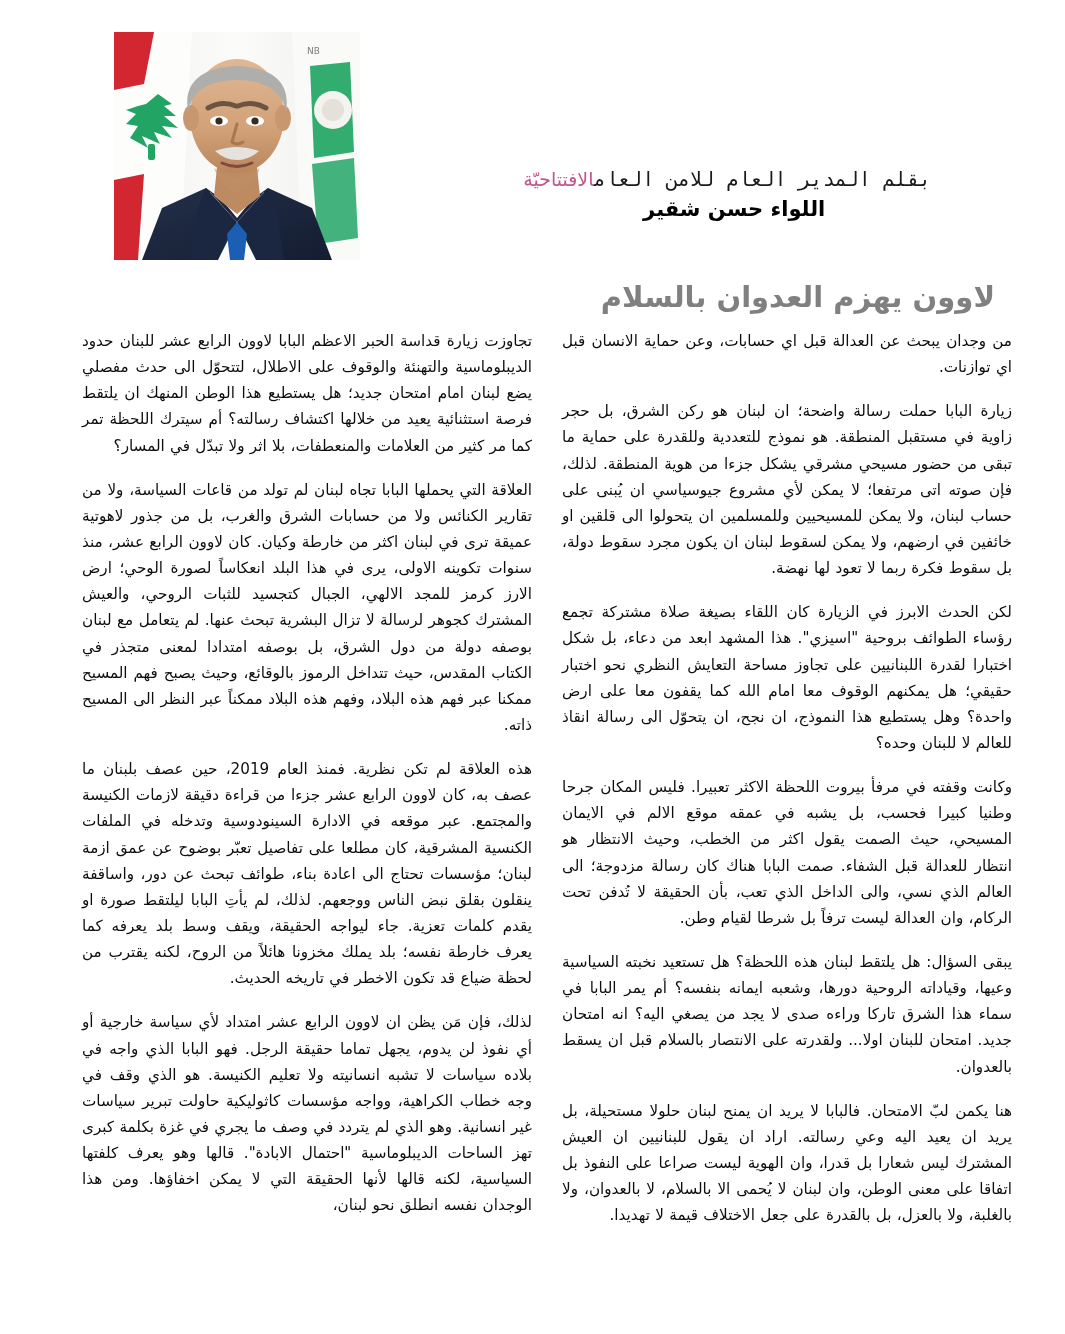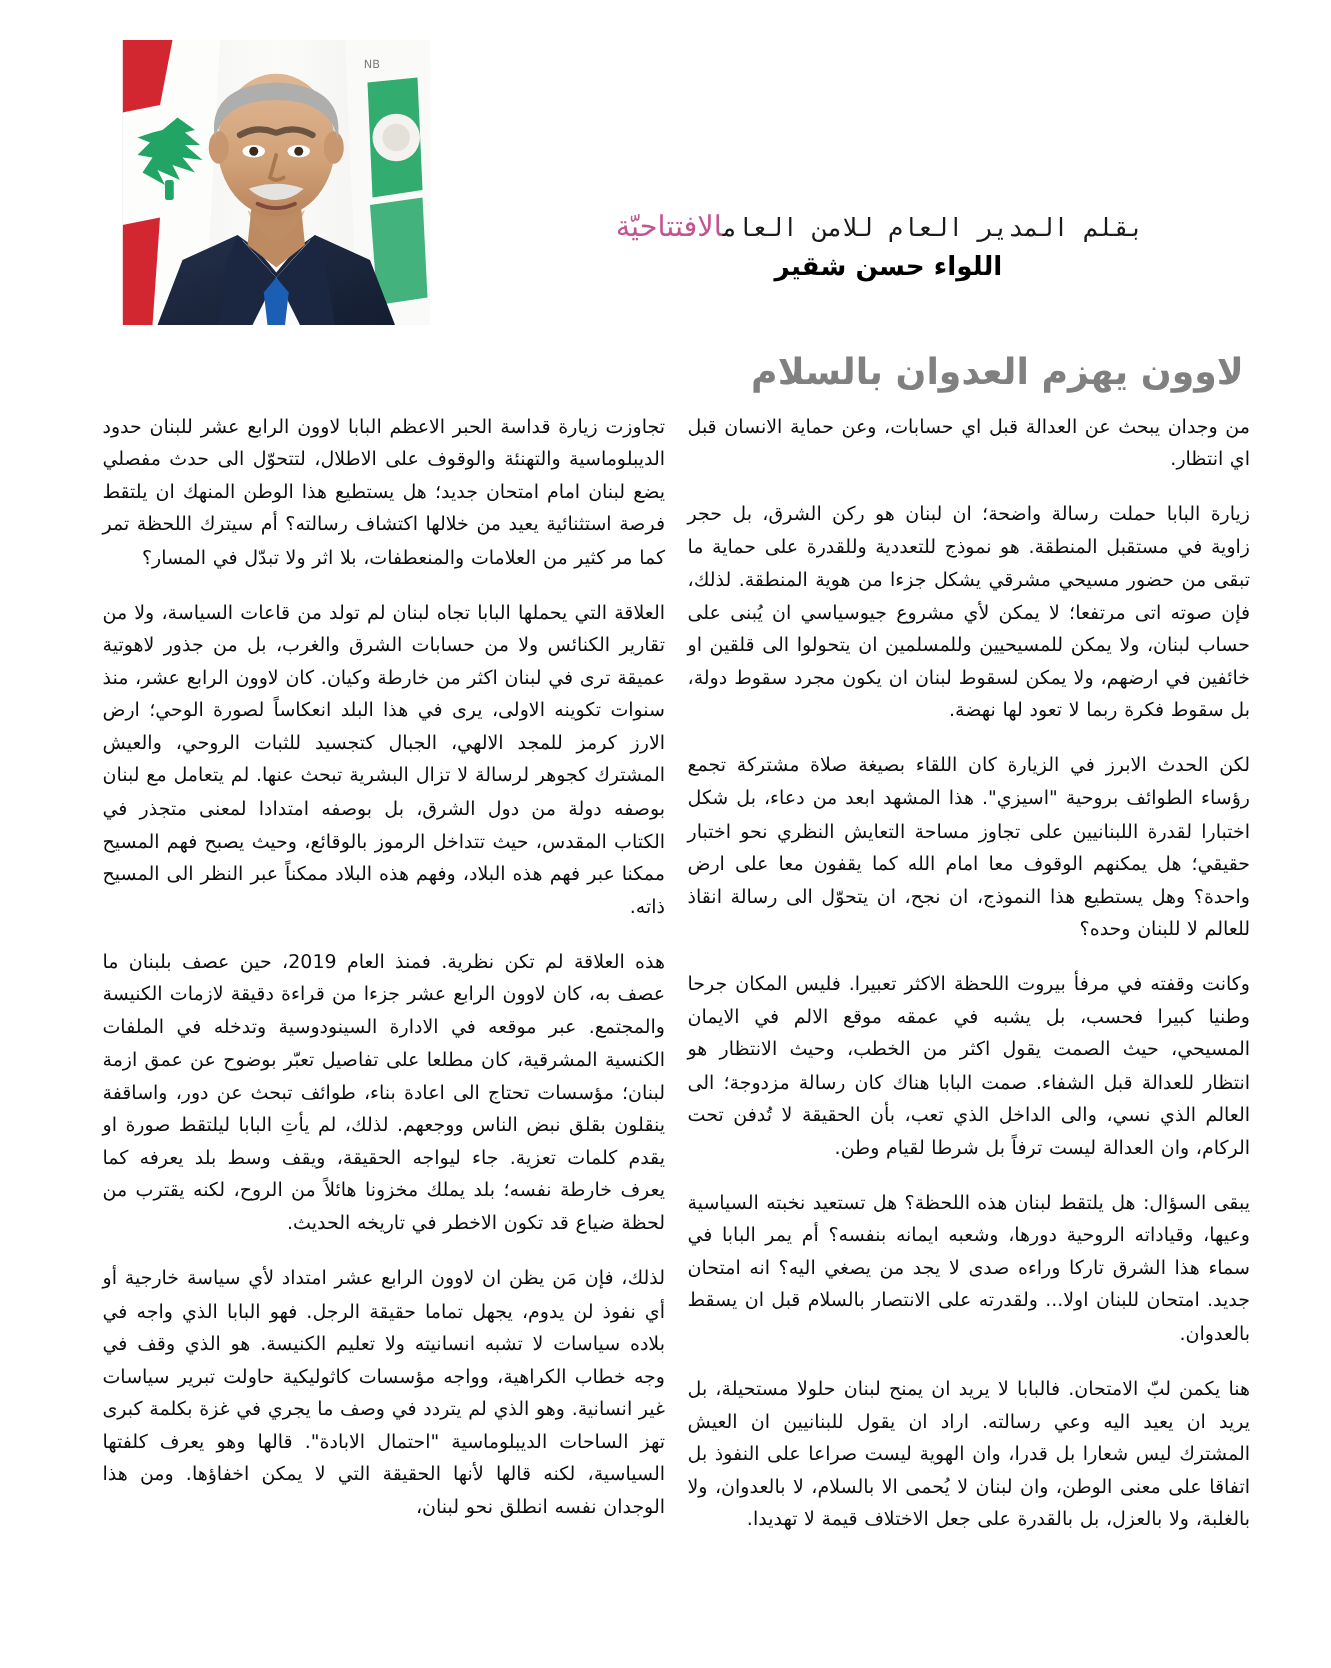--- a/index.html
+++ b/index.html
@@ -21,21 +21,21 @@
     position: relative;
     width: 1065px;
     height: 1334px;
     background: #ffffff;
   }
 
   
   .masthead {
     position: absolute;
     top: 0;
-    left: 0;
+    left: 16px;
     width: 999px;
     height: 262px;
   }
 
   .portrait {
     position: absolute;
     left: 98px;
     top: 32px;
     width: 246px;
     height: 228px;
@@ -52,21 +52,21 @@
     direction: rtl;
     white-space: nowrap;
   }
   .kicker-line {
     display: block;
     line-height: 1.25;
   }
   .kicker-label {
     color: #c2548e;
     font-family: "DejaVu Sans", sans-serif;
-    font-size: 23px;
+    font-size: 19px;
     letter-spacing: 0px;
   }
   .kicker-byline {
     color: #1a1a1a;
     font-family: Liberation Mono, monospace;
     font-size: 20px;
     margin-right: 14px;
   }
   .author-line {
     display: block;
@@ -102,21 +102,21 @@
     top: 328px;
     left: 0;
     width: 1065px;
     height: 1006px;
     display: flex;
     flex-direction: row-reverse;
     justify-content: flex-start;
     direction: rtl;
     padding: 0 84px 0 82px;
     box-sizing: border-box;
-    gap: 18px;
+    gap: 30px;
   }
 
   .col {
     width: 450px;
     flex: 0 0 450px;
     direction: rtl;
     text-align: justify;
     text-align-last: right;
   }
 
@@ -239,21 +239,21 @@
   <div class="columns">
 
     <div class="col">
       <p>تجاوزت زيارة قداسة الحبر الاعظم البابا لاوون الرابع عشر للبنان حدود الديبلوماسية والتهنئة والوقوف على الاطلال، لتتحوّل الى حدث مفصلي يضع لبنان امام امتحان جديد؛ هل يستطيع هذا الوطن المنهك ان يلتقط فرصة استثنائية يعيد من خلالها اكتشاف رسالته؟ أم سيترك اللحظة تمر كما مر كثير من العلامات والمنعطفات، بلا اثر ولا تبدّل في المسار؟</p>
       <p>العلاقة التي يحملها البابا تجاه لبنان لم تولد من قاعات السياسة، ولا من تقارير الكنائس ولا من حسابات الشرق والغرب، بل من جذور لاهوتية عميقة ترى في لبنان اكثر من خارطة وكيان. كان لاوون الرابع عشر، منذ سنوات تكوينه الاولى، يرى في هذا البلد انعكاساً لصورة الوحي؛ ارض الارز كرمز للمجد الالهي، الجبال كتجسيد للثبات الروحي، والعيش المشترك كجوهر لرسالة لا تزال البشرية تبحث عنها. لم يتعامل مع لبنان بوصفه دولة من دول الشرق، بل بوصفه امتدادا لمعنى متجذر في الكتاب المقدس، حيث تتداخل الرموز بالوقائع، وحيث يصبح فهم المسيح ممكنا عبر فهم هذه البلاد، وفهم هذه البلاد ممكناً عبر النظر الى المسيح ذاته.</p>
       <p>هذه العلاقة لم تكن نظرية. فمنذ العام 2019، حين عصف بلبنان ما عصف به، كان لاوون الرابع عشر جزءا من قراءة دقيقة لازمات الكنيسة والمجتمع. عبر موقعه في الادارة السينودوسية وتدخله في الملفات الكنسية المشرقية، كان مطلعا على تفاصيل تعبّر بوضوح عن عمق ازمة لبنان؛ مؤسسات تحتاج الى اعادة بناء، طوائف تبحث عن دور، واساقفة ينقلون بقلق نبض الناس ووجعهم. لذلك، لم يأتِ البابا ليلتقط صورة او يقدم كلمات تعزية. جاء ليواجه الحقيقة، ويقف وسط بلد يعرفه كما يعرف خارطة نفسه؛ بلد يملك مخزونا هائلاً من الروح، لكنه يقترب من لحظة ضياع قد تكون الاخطر في تاريخه الحديث.</p>
       <p>لذلك، فإن مَن يظن ان لاوون الرابع عشر امتداد لأي سياسة خارجية أو أي نفوذ لن يدوم، يجهل تماما حقيقة الرجل. فهو البابا الذي واجه في بلاده سياسات لا تشبه انسانيته ولا تعليم الكنيسة. هو الذي وقف في وجه خطاب الكراهية، وواجه مؤسسات كاثوليكية حاولت تبرير سياسات غير انسانية. وهو الذي لم يتردد في وصف ما يجري في غزة بكلمة كبرى تهز الساحات الديبلوماسية "احتمال الابادة". قالها وهو يعرف كلفتها السياسية، لكنه قالها لأنها الحقيقة التي لا يمكن اخفاؤها. ومن هذا الوجدان نفسه انطلق نحو لبنان،</p>
     </div>
 
     <div class="col">
-      <p>من وجدان يبحث عن العدالة قبل اي حسابات، وعن حماية الانسان قبل اي انتظار.</p>
+      <p>من وجدان يبحث عن العدالة قبل اي حسابات، وعن حماية الانسان قبل اي توازنات.</p>
       <p>زيارة البابا حملت رسالة واضحة؛ ان لبنان هو ركن الشرق، بل حجر زاوية في مستقبل المنطقة. هو نموذج للتعددية وللقدرة على حماية ما تبقى من حضور مسيحي مشرقي يشكل جزءا من هوية المنطقة. لذلك، فإن صوته اتى مرتفعا؛ لا يمكن لأي مشروع جيوسياسي ان يُبنى على حساب لبنان، ولا يمكن للمسيحيين وللمسلمين ان يتحولوا الى قلقين او خائفين في ارضهم، ولا يمكن لسقوط لبنان ان يكون مجرد سقوط دولة، بل سقوط فكرة ربما لا تعود لها نهضة.</p>
       <p>لكن الحدث الابرز في الزيارة كان اللقاء بصيغة صلاة مشتركة تجمع رؤساء الطوائف بروحية "اسيزي". هذا المشهد ابعد من دعاء، بل شكل اختبارا لقدرة اللبنانيين على تجاوز مساحة التعايش النظري نحو اختبار حقيقي؛ هل يمكنهم الوقوف معا امام الله كما يقفون معا على ارض واحدة؟ وهل يستطيع هذا النموذج، ان نجح، ان يتحوّل الى رسالة انقاذ للعالم لا للبنان وحده؟</p>
       <p>وكانت وقفته في مرفأ بيروت اللحظة الاكثر تعبيرا. فليس المكان جرحا وطنيا كبيرا فحسب، بل يشبه في عمقه موقع الالم في الايمان المسيحي، حيث الصمت يقول اكثر من الخطب، وحيث الانتظار هو انتظار للعدالة قبل الشفاء. صمت البابا هناك كان رسالة مزدوجة؛ الى العالم الذي نسي، والى الداخل الذي تعب، بأن الحقيقة لا تُدفن تحت الركام، وان العدالة ليست ترفاً بل شرطا لقيام وطن.</p>
       <p>يبقى السؤال: هل يلتقط لبنان هذه اللحظة؟ هل تستعيد نخبته السياسية وعيها، وقياداته الروحية دورها، وشعبه ايمانه بنفسه؟ أم يمر البابا في سماء هذا الشرق تاركا وراءه صدى لا يجد من يصغي اليه؟ انه امتحان جديد. امتحان للبنان اولا... ولقدرته على الانتصار بالسلام قبل ان يسقط بالعدوان.</p>
       <p>هنا يكمن لبّ الامتحان. فالبابا لا يريد ان يمنح لبنان حلولا مستحيلة، بل يريد ان يعيد اليه وعي رسالته. اراد ان يقول للبنانيين ان العيش المشترك ليس شعارا بل قدرا، وان الهوية ليست صراعا على النفوذ بل اتفاقا على معنى الوطن، وان لبنان لا يُحمى الا بالسلام، لا بالعدوان، ولا بالغلبة، ولا بالعزل، بل بالقدرة على جعل الاختلاف قيمة لا تهديدا.</p>
     </div>
 
   </div>
 </div>
 

